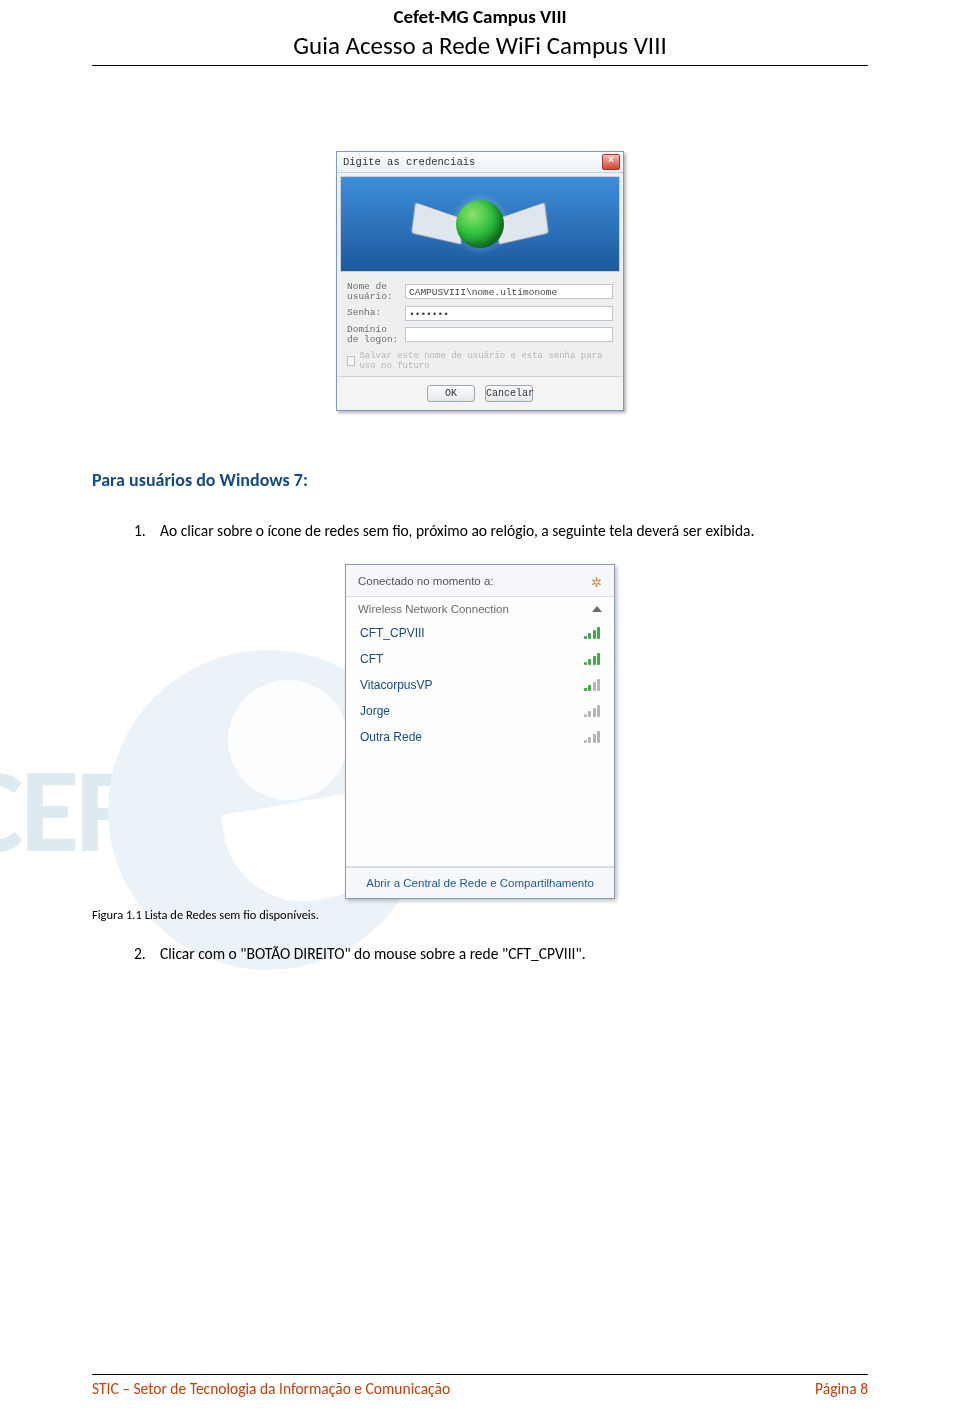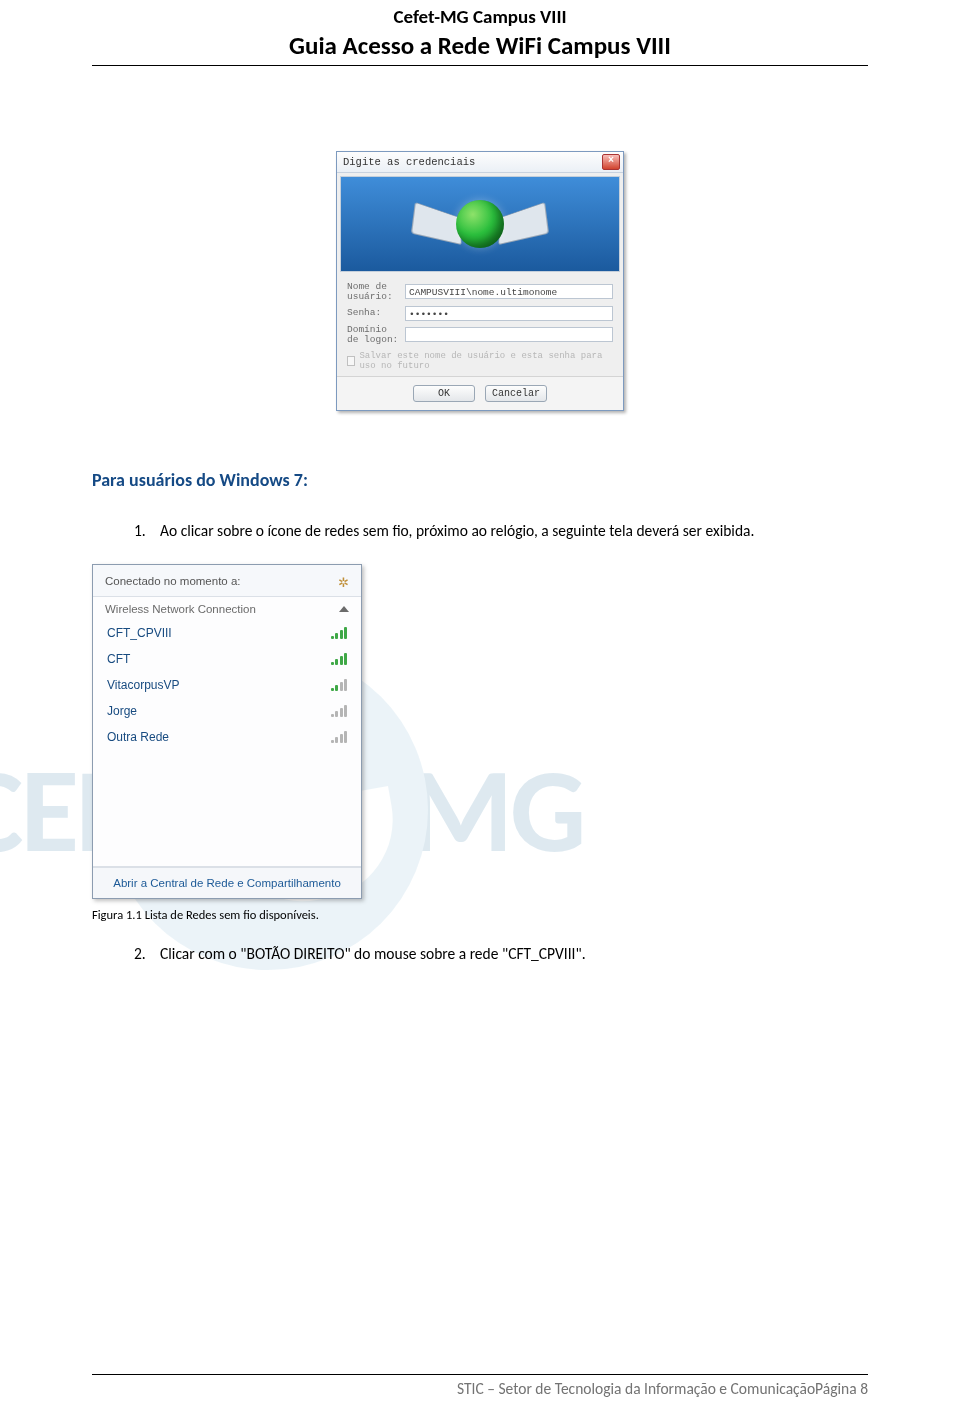--- a/index.html
+++ b/index.html
@@ -59,21 +59,21 @@
     position: absolute;
     width: 170px; height: 100px;
     background: #fff;
     bottom: 70px; left: 120px;
     border-radius: 0 0 80px 80px;
     transform: rotate(-10deg);
   }
   .content { position: relative; z-index: 1; }
   .doc-header { text-align: center; padding-top: 4px; }
   .doc-header .h1 { font-size: 19px; font-weight: 700; margin: 1px; }
-  .doc-header .h2 { font-size: 25px; font-weight: 700; margin: 2px 0 4px; }
+  .doc-header .h2 { font-size: 25px; font-weight: 400; margin: 2px 0 4px; }
   .hr { border: 0; border-top: 1.5px solid #000; margin: 2px 0 0; }
   .dialog-wrap {
     display: flex;
     justify-content: center;
     margin-top: 85px;
   }
   .win-dialog {
     width: 288px;
     background: #efefef;
     border: 1px solid #7d9abf;
@@ -165,21 +165,21 @@
   }
   .dlg-buttons {
     border-top: 1px solid #d4d4d4;
     background: #f4f4f4;
     padding: 8px;
     display: flex;
     justify-content: center;
     gap: 10px;
   }
   .dlg-btn {
-    width: 62px;
+    width: 48px;
     padding: 2px 0;
     font-size: 10px;
     background: linear-gradient(#fdfdfd,#e4e7ea);
     border: 1px solid #9aa7b5;
     border-radius: 3px;
     text-align: center;
     color: #333;
   }
   .atencao {
     margin-top: 32px;
@@ -197,21 +197,21 @@
   .step {
     margin-top: 30px;
     margin-left: 42px;
     font-size: 15.5px;
     display: flex;
     gap: 12px;
   }
   .step .num { min-width: 14px; }
   .flyout-wrap {
     display: flex;
-    justify-content: flex-start;
+    justify-content: center;
     margin-top: 24px;
   }
   .flyout {
     width: 270px;
     background: #f6f8fb;
     border: 1px solid #8c9cb0;
     box-shadow: 2px 2px 4px rgba(0,0,0,.25);
     font-family: "Segoe UI", Tahoma, Arial, sans-serif;
     font-size: 12px;
   }
@@ -295,23 +295,23 @@
   }
   .doc-footer {
     position: absolute;
     bottom: 20px;
     left: 92px;
     right: 92px;
   }
   .doc-footer .hr { margin-bottom: 4px; }
   .foot-row {
     display: flex;
-    justify-content: flex-end;
+    justify-content: space-between;
     font-size: 15.5px;
-    color: #737373;
+    color: #c2410c;
   }
 </style>
 </head>
 <body>
 
 <div class="page">
   <div class="watermark">
     <span class="wm-text">CEF</span>
     <div class="wm-logo-circle">
         <div class="wm-cut"></div>

